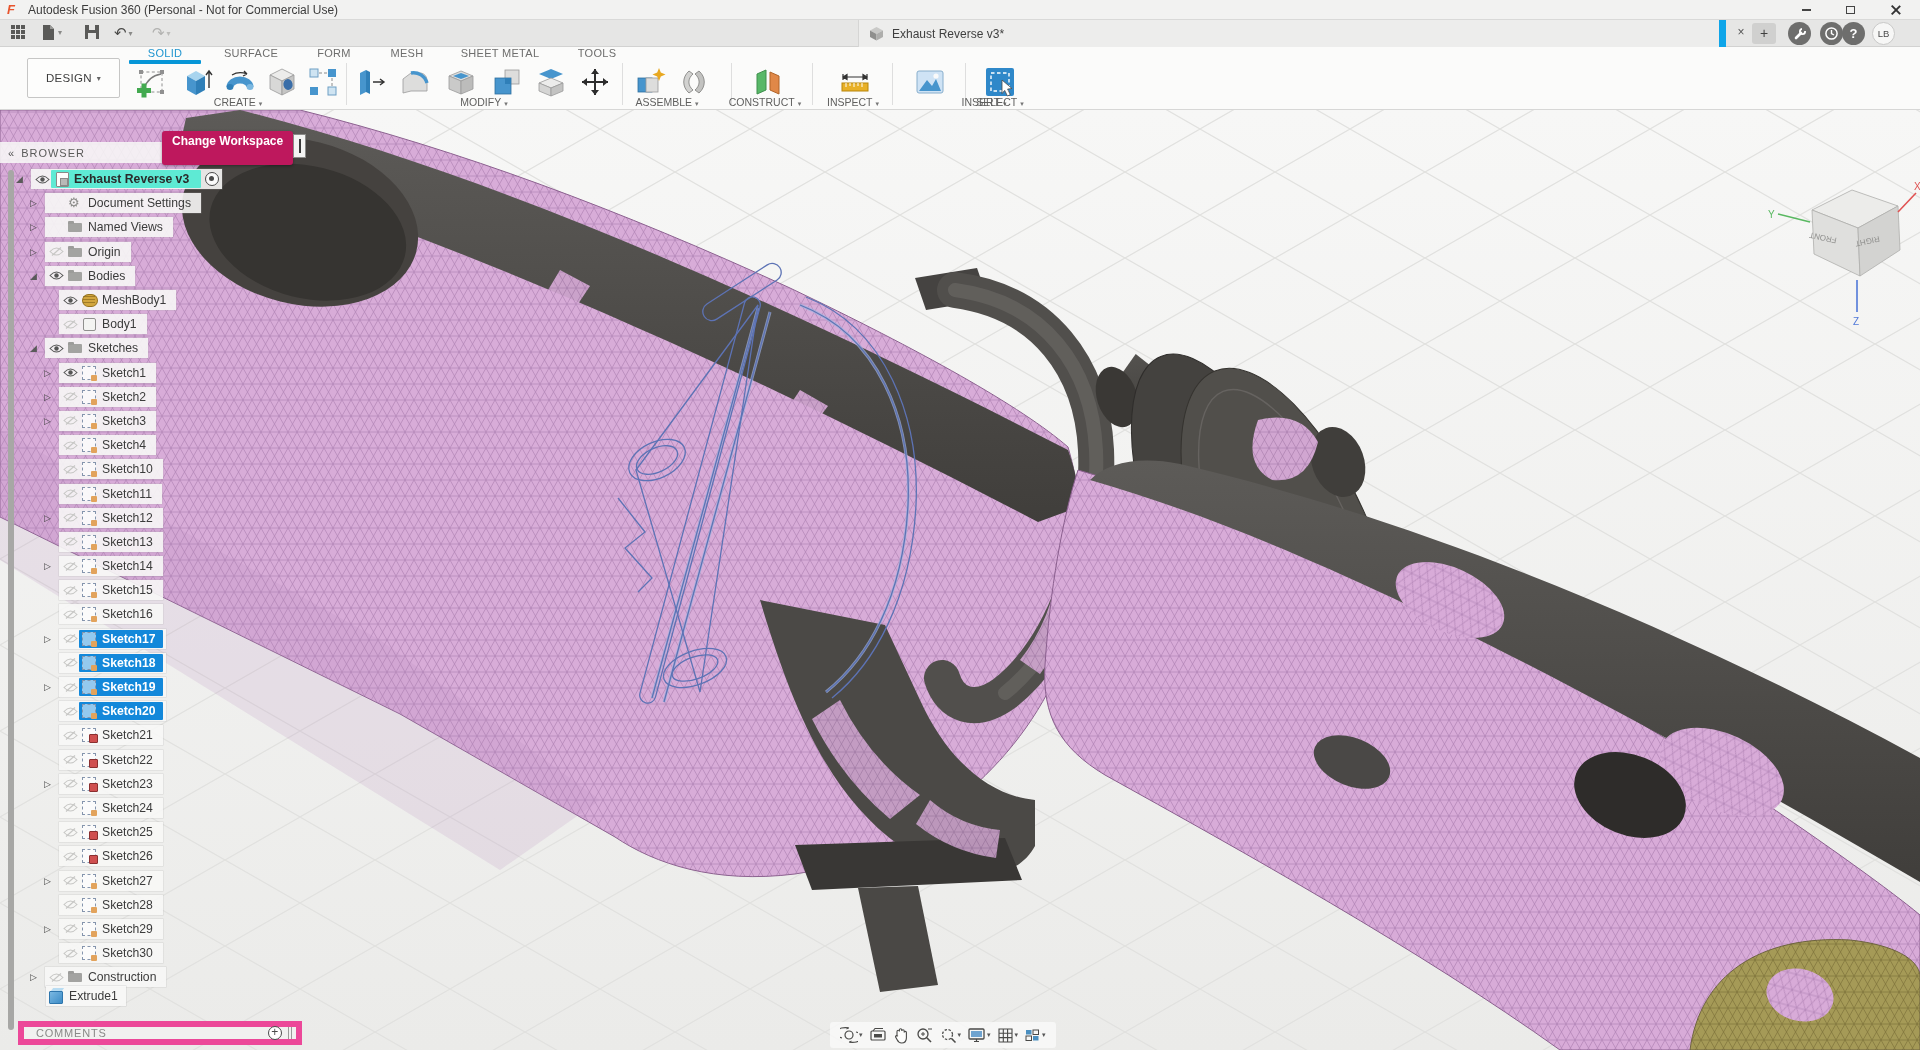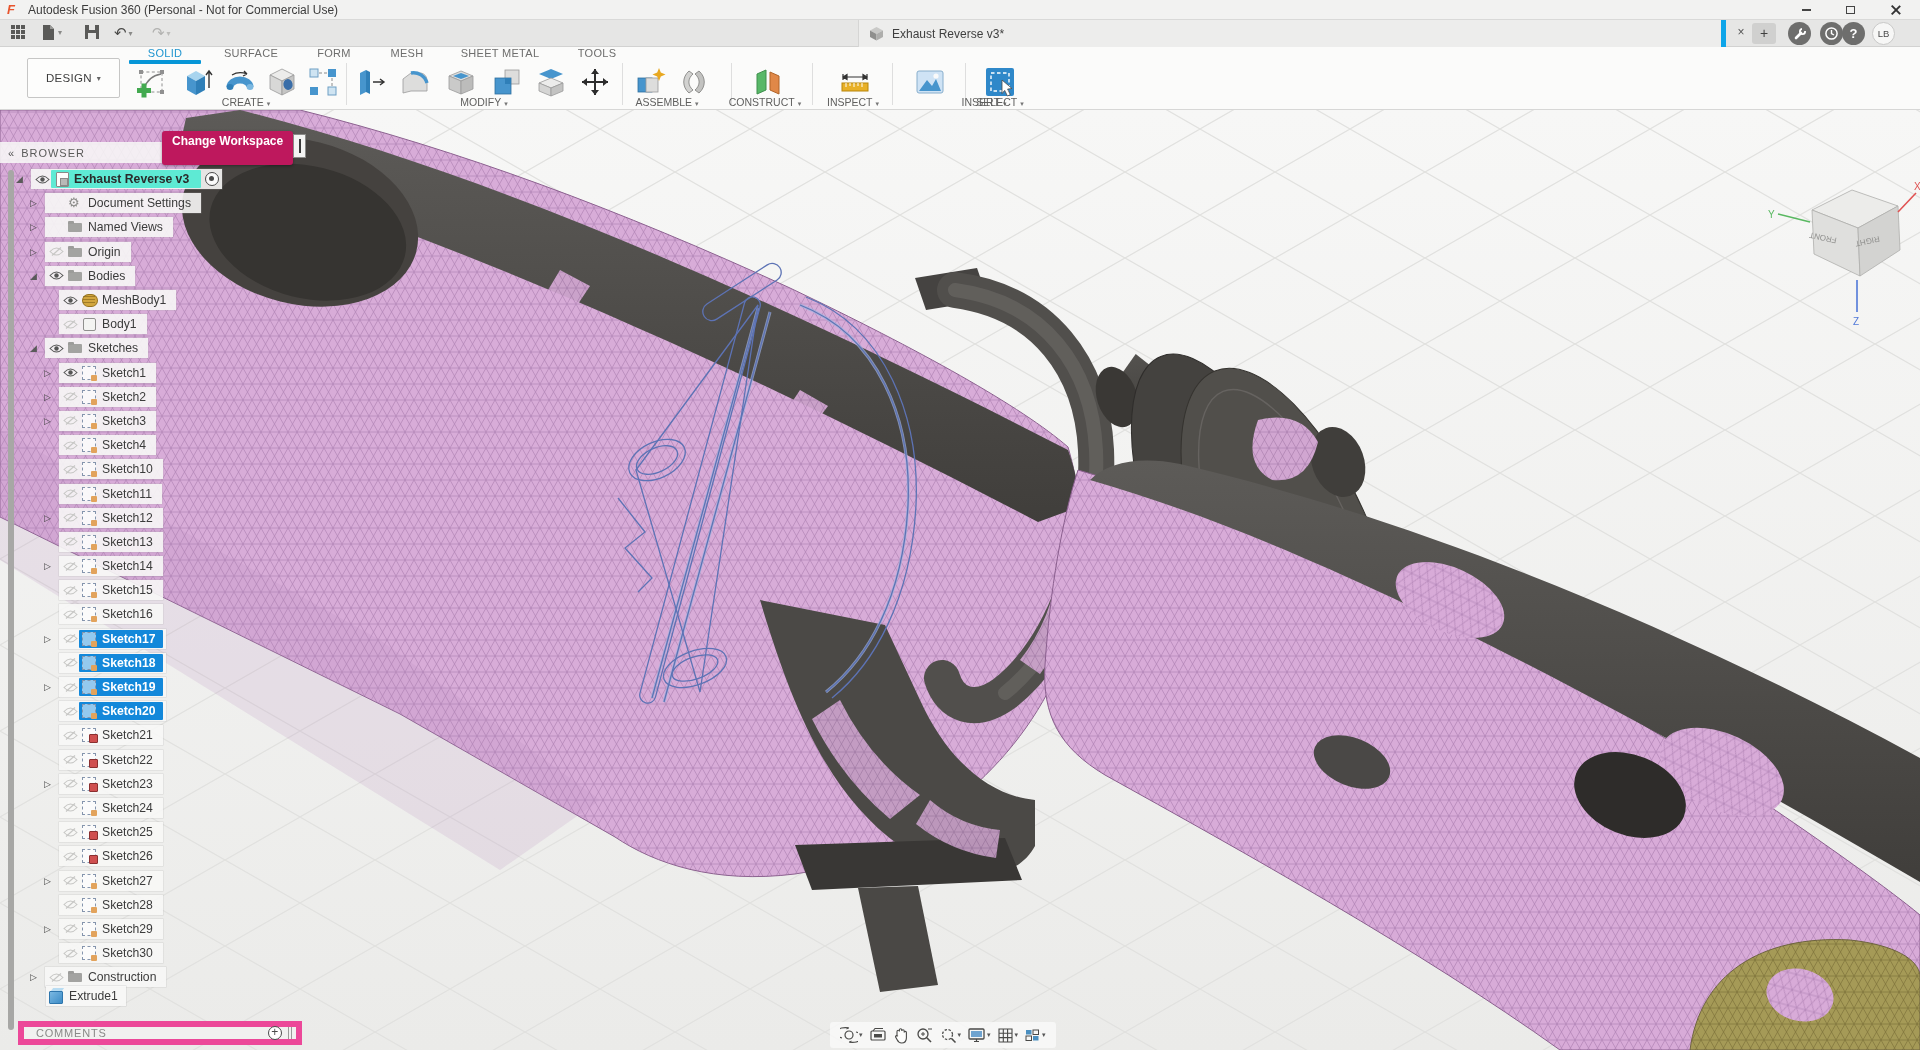--- a/index.html
+++ b/index.html
@@ -13,21 +13,21 @@
   .winbtn .mini { width:9px; height:2px; background:#444; }
   .winbtn .maxi { width:9px; height:8px; border:1.4px solid #444; }
   .winbtn .clos { position:relative; width:10px; height:10px; }
   .winbtn .clos::before,.winbtn .clos::after { content:""; position:absolute; left:4px; top:-1px; width:1.6px; height:12px; background:#333; }
   .winbtn .clos::before { transform:rotate(45deg);} .winbtn .clos::after { transform:rotate(-45deg);}
 
   
   #qatbar { position:absolute; left:0; top:20px; width:1920px; height:27px; background:#e6e6e5; border-bottom:1px solid #d2d2d1; z-index:60; }
   .qat-ic { position:absolute; top:4px; display:flex; align-items:center; }
   .caret { font-size:8px; color:#8a8a88; margin-left:2px; }
-  #doc-tab { position:absolute; left:858px; top:0; width:868px; height:27px; background:#ededec; border-left:1px solid #d5d5d4; border-right:5px solid #0ea5e9; display:flex; align-items:center; }
+  #doc-tab { position:absolute; left:858px; top:0; width:868px; height:27px; background:#ededec; border-left:1px solid #d5d5d4; border-right:7px solid #0ea5e9; display:flex; align-items:center; }
   #doc-tab-label { font-size:12px; color:#3f3f3f; margin-left:8px; }
   #tab-close { position:absolute; left:1733px; top:5px; font-size:12px; color:#555; width:16px; text-align:center; }
   #tab-new { position:absolute; left:1752px; top:3px; width:24px; height:21px; background:#d0d0cf; border-radius:3px; color:#3f3f3f; font-size:14px; text-align:center; line-height:20px; }
   .topcircle { position:absolute; top:2px; width:23px; height:23px; border-radius:50%; background:#6e6e6d; display:flex; align-items:center; justify-content:center; }
   #avatar { position:absolute; left:1872px; top:2px; width:23px; height:23px; border-radius:50%; background:#f7f7f6; border:1px solid #c9c9c8; color:#4a4a4a; font-size:9.5px; display:flex; align-items:center; justify-content:center; }
 
   
   #ribbon { position:absolute; left:0; top:47px; width:1920px; height:63px; background:#fbfbfa; border-bottom:1px solid #d7d7d6; z-index:60; }
   #design-btn { position:absolute; left:27px; top:11px; width:93px; height:40px; background:#fdfdfc; border:1px solid #c6c6c5; border-radius:2px; display:flex; align-items:center; justify-content:center; font-size:11.5px; color:#3c3c3c; letter-spacing:.3px; }
   #design-btn::after { content:"▾"; font-size:8px; color:#666; margin-left:5px; }
@@ -475,21 +475,21 @@
   <div class="rsep" style="left:965px;"></div>
 
   <div class="ric" style="left:1000px;">
     <svg width="36" height="36">
       <rect x="4" y="4" width="28" height="28" rx="2" fill="#2f88c9"></rect>
       <rect x="9" y="9" width="18" height="18" fill="none" stroke="#fff" stroke-dasharray="3.5,2.5" stroke-width="1.4"></rect>
       <path d="M20,16 L30,24.5 L25.6,25.1 L28.3,30.6 L25.4,32 L22.7,26.4 L20,29.6 Z" fill="#fff" stroke="#4a4a4a" stroke-width="0.8"></path>
     </svg>
   </div>
 
-  <div class="rgrouplabel" style="left:246px;">CREATE</div>
+  <div class="rgrouplabel" style="left:238px;">CREATE</div>
   <div class="rgrouplabel" style="left:484px;">MODIFY</div>
   <div class="rgrouplabel" style="left:667px;">ASSEMBLE</div>
   <div class="rgrouplabel" style="left:765px;">CONSTRUCT</div>
   <div class="rgrouplabel" style="left:853px;">INSPECT</div>
   <div class="rgrouplabel" style="left:984px;">INSERT</div>
   <div class="rgrouplabel" style="left:1000px;">SELECT</div>
 </div>
 
 <div id="tooltip">Change Workspace</div>
 <div id="cursor-chip"></div>

